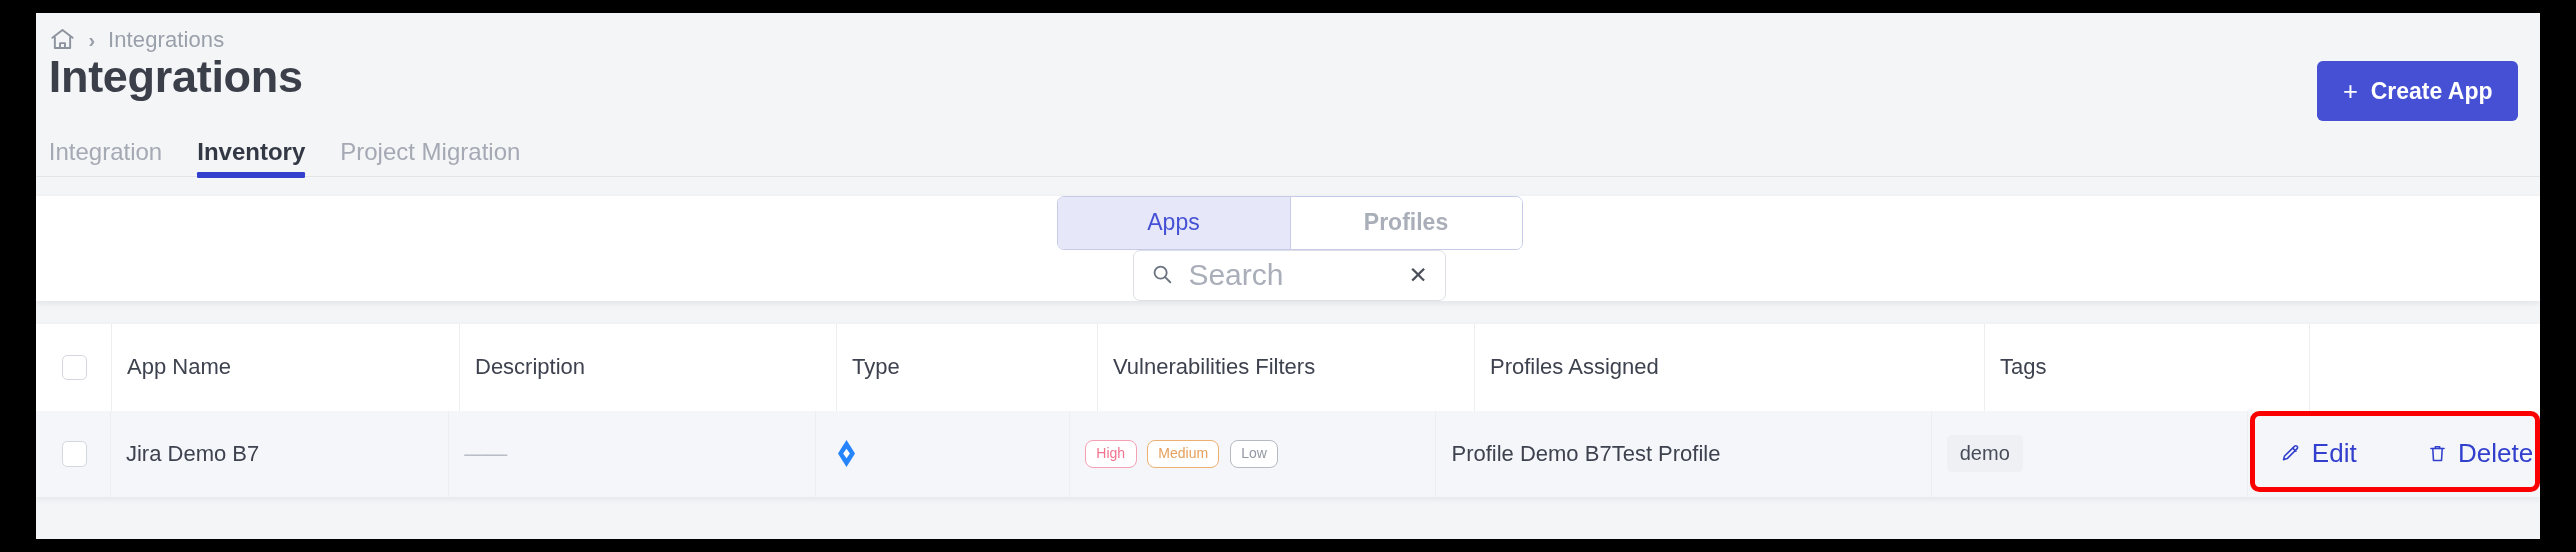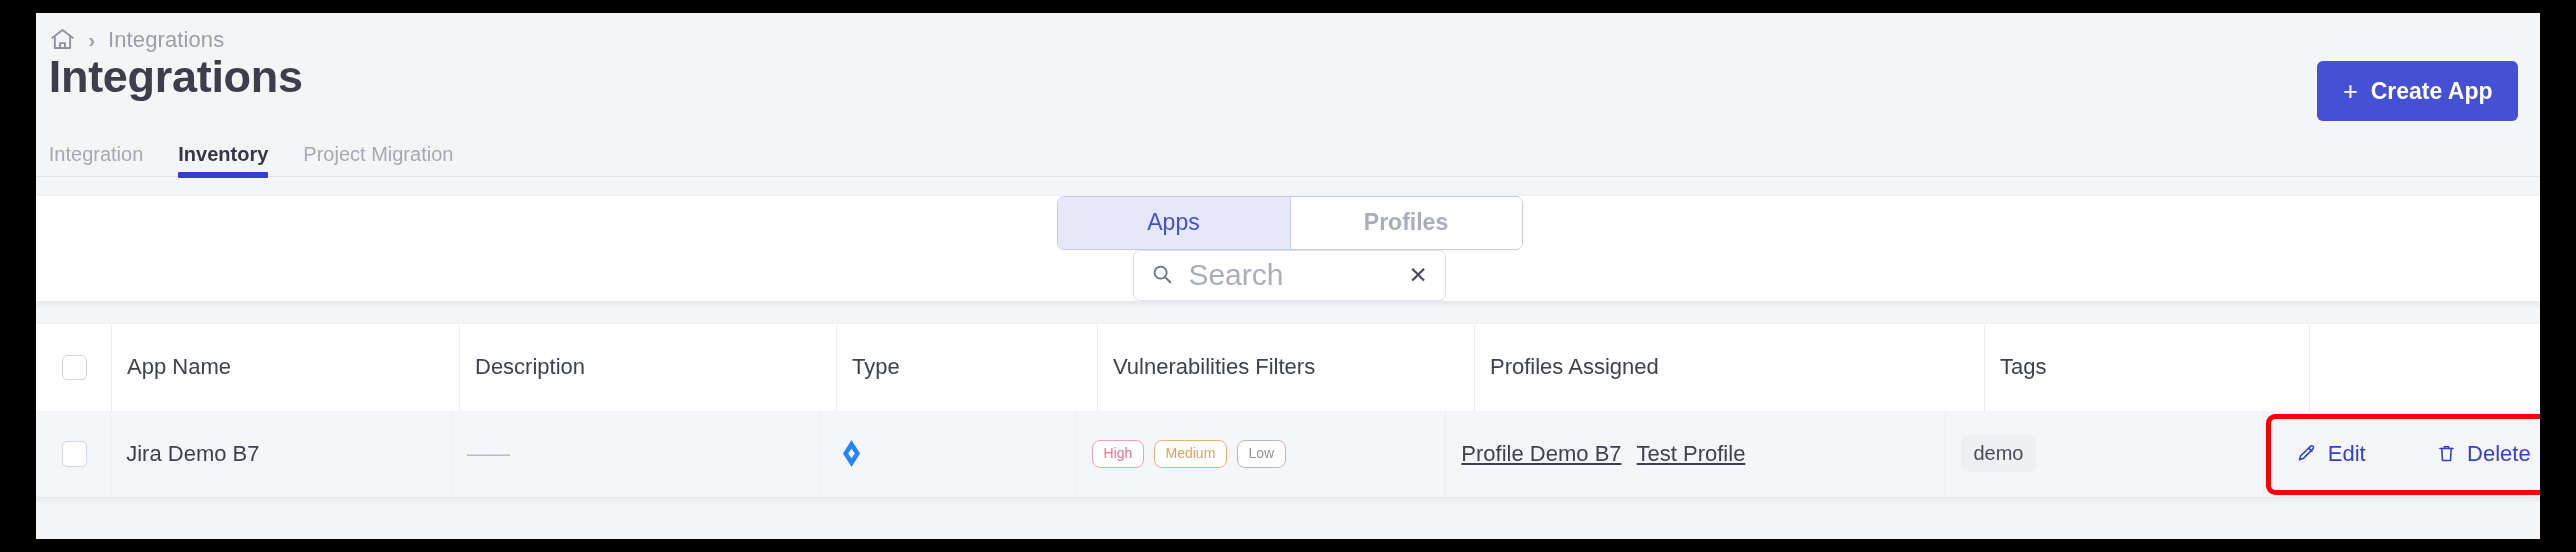--- a/index.html
+++ b/index.html
@@ -54,21 +54,21 @@
 
   
   .tabs {
     display: flex; align-items: flex-end;
     gap: 35px;
     padding: 12.8px 0 0 12.8px;
     border-bottom: 1.7px solid #e3e5e9;
     height: 56px;
   }
   .tab {
-    font-size: 20px; color: #a4a9b3; font-weight: 400;
+    font-size: 24px; color: #a4a9b3; font-weight: 400;
     padding-bottom: 10.4px;
     position: relative;
     cursor: pointer;
     white-space: nowrap;
   }
   .tab.active { color: #333845; font-weight: 700; }
   .tab.active::after {
     content: ""; position: absolute;
     left: 0; right: 0; bottom: -1.7px;
     height: 5.8px; background: #3340cd; border-radius: 1.2px;
@@ -181,39 +181,39 @@
     padding: 5.2px 10.4px;
     background: #fff;
     white-space: nowrap;
     line-height: 1.1;
     cursor: pointer;
   }
   .badge.high   { border: 1.7px solid #f5a1b4; color: #f2728f; }
   .badge.medium { border: 1.7px solid #eeb071; color: #e5a05d; }
   .badge.low    { border: 1.7px solid #b6bac2; color: #9297a2; }
 
-  .profiles { display: flex; gap: 15px; white-space: nowrap; text-decoration: underline; }
+  .profiles { display: flex; white-space: nowrap; }
 
   .tag-chip {
     background: #eef0f4; color: #474c58;
     border-radius: 5.2px;
     font-size: 20px;
     padding: 7px 12.8px;
     white-space: nowrap;
   }
 
   .actions-wrap {
     position: relative;
     display: flex; align-items: center;
     gap: 70px;
     padding-left: 17.4px;
   }
   .action {
     display: inline-flex; align-items: center; gap: 10.4px;
-    color: #3340cd; font-size: 22px; cursor: pointer; white-space: nowrap;
+    color: #3340cd; font-size: 26px; cursor: pointer; white-space: nowrap;
   }
   .action svg { width: 21px; height: 21px; display: block; }
 
   .redbox {
     position: absolute;
     left: -12.8px; top: -27px;
     width: 290px; height: 81px;
     border: 5.8px solid #fb0000;
     border-radius: 9.3px;
     pointer-events: none;

